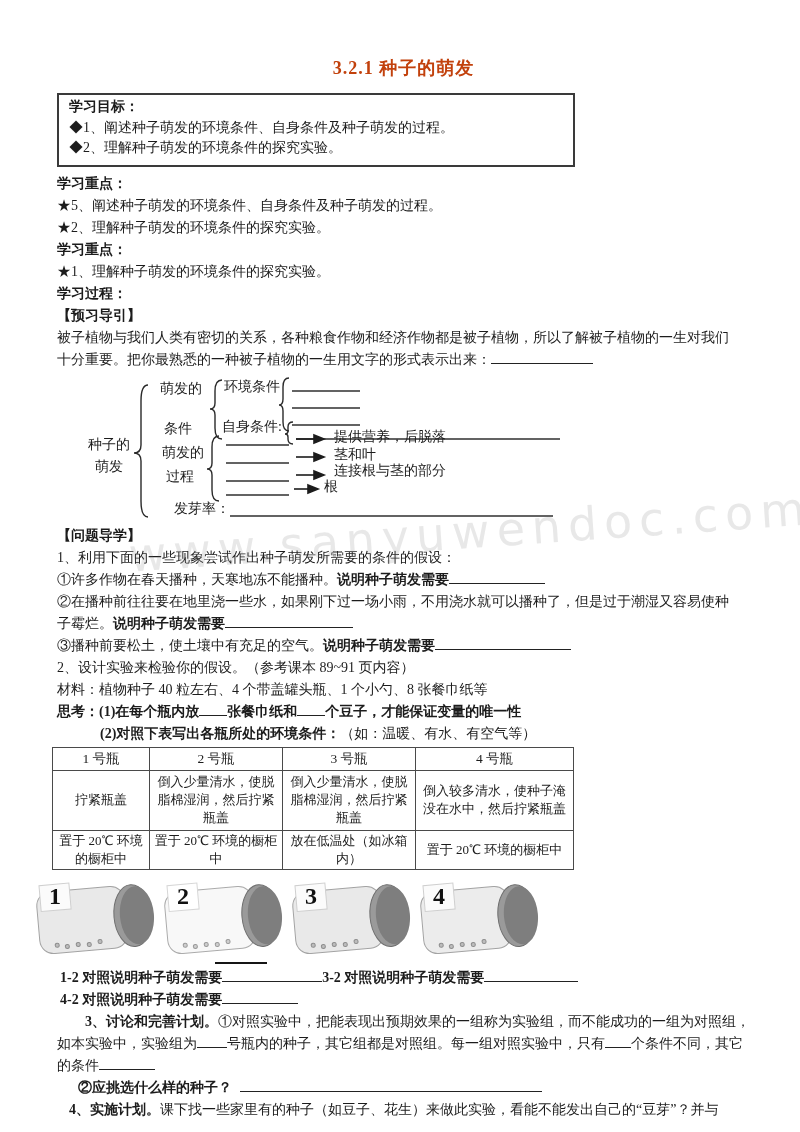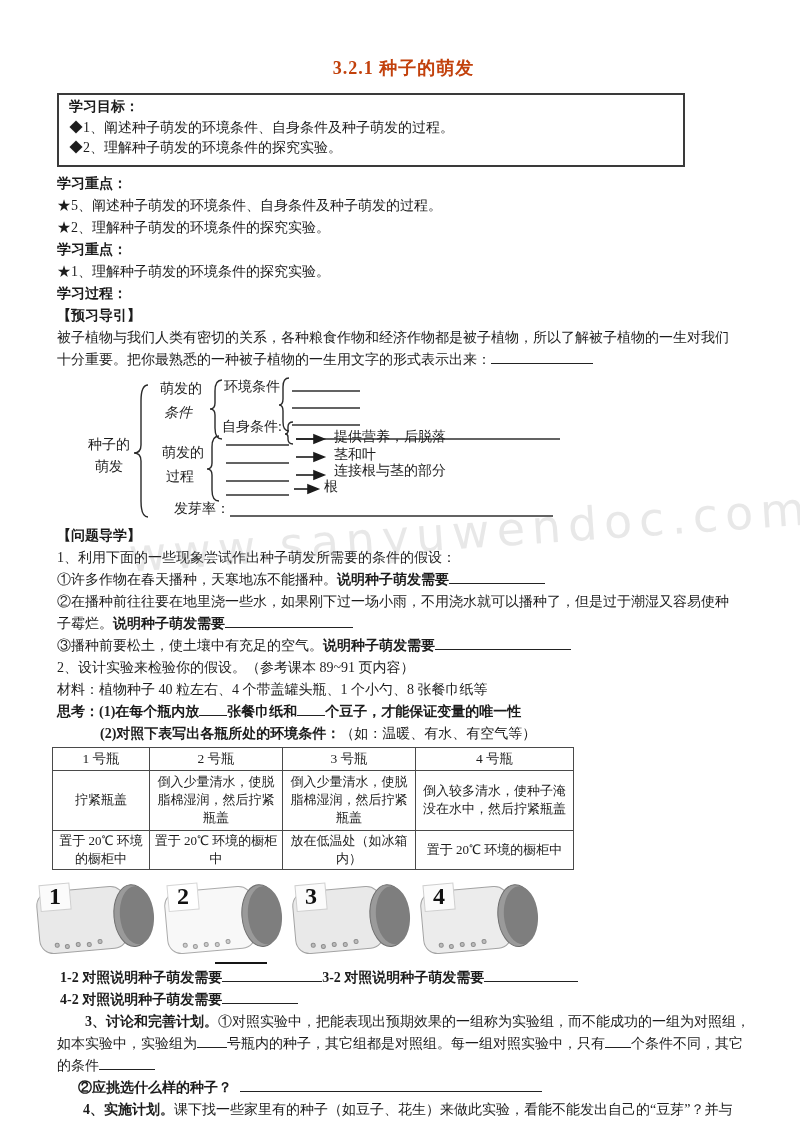--- a/index.html
+++ b/index.html
@@ -1,25 +1,25 @@
 <!DOCTYPE html>
 <html><head>
 <meta charset="utf-8">
 <style>
   html,body{margin:0;padding:0;}
   body{width:800px;height:1132px;background:#ffffff;position:relative;
        font-family:"Liberation Serif",serif;color:#1c1c1c;font-size:14px;overflow:hidden;}
   .page{position:absolute;inset:0;padding:56px 50px 0 57px;box-sizing:border-box;}
   .title{margin:0 0 13px;text-align:center;color:#c2410c;font-size:18px;font-weight:bold;letter-spacing:1px;}
-  .goalbox{border:2px solid #3a3a3a;width:628px;padding:2px 10px 6px;box-sizing:border-box;background:#fff;}
+  .goalbox{border:2px solid #3a3a3a;width:518px;padding:2px 10px 6px;box-sizing:border-box;background:#fff;}
   .ln{margin:0;line-height:22px;white-space:nowrap;}
   .goalbox .ln{line-height:20.5px;}
   .u{display:inline-block;border-bottom:1.4px solid #222;height:12px;vertical-align:baseline;}
   .bb{font-weight:bold;}
-  .ind1{margin-left:3px;}.ind2{margin-left:21px;}.ind3{margin-left:28px;}.ind4{margin-left:26px;}
+  .ind1{margin-left:3px;}.ind2{margin-left:21px;}.ind3{margin-left:28px;}.ind4{margin-left:12px;}
   .diagram{position:relative;height:150px;margin:4px 0 0 -57px;width:800px;}
   .diagram .t{position:absolute;line-height:16px;white-space:nowrap;}
   .dg-svg{position:absolute;left:0;top:0;}
   table.exp{border-collapse:collapse;margin:2px 0 0 -5px;table-layout:fixed;}
   table.exp th,table.exp td{border:1px solid #4a4a4a;font-size:13px;text-align:center;
         padding:1px 4px;line-height:18px;font-weight:normal;vertical-align:middle;}
   table.exp th{height:20px;font-size:13.5px;}
   .r1{height:60px;}.r2{height:38px;}
   .jars{position:relative;height:97px;margin-left:-57px;width:800px;}
   .jar{position:absolute;top:2px;}
@@ -81,21 +81,21 @@
           <polygon points="314,78 324,82 314,86"></polygon>
         <line x1="296" y1="100" x2="314" y2="100"></line>
           <polygon points="314,96 324,100 314,104"></polygon>
         <line x1="294" y1="114" x2="308" y2="114"></line>
           <polygon points="308,110 318,114 308,118"></polygon>
       </g>
     </svg>
     <span class="t" style="left:88px;top:62px;">种子的</span>
     <span class="t" style="left:95px;top:84px;text-align:right;">萌发</span>
     <span class="t" style="left:160px;top:6px;">萌发的</span>
-    <span class="t" style="left:164px;top:30px;font-style:italic;">条件</span>
+    <span class="t" style="left:164px;top:46px;">条件</span>
     <span class="t" style="left:224px;top:4px;">环境条件</span>
     <span class="t" style="left:222px;top:44px;">自身条件:</span>
     <span class="t" style="left:162px;top:70px;">萌发的</span>
     <span class="t" style="left:166px;top:94px;">过程</span>
     <span class="t" style="left:334px;top:54px;">提供营养，后脱落</span>
     <span class="t" style="left:334px;top:72px;">茎和叶</span>
     <span class="t" style="left:334px;top:88px;">连接根与茎的部分</span>
     <span class="t" style="left:324px;top:104px;">根</span>
     <span class="t" style="left:174px;top:126px;">发芽率：</span>
   </div>

